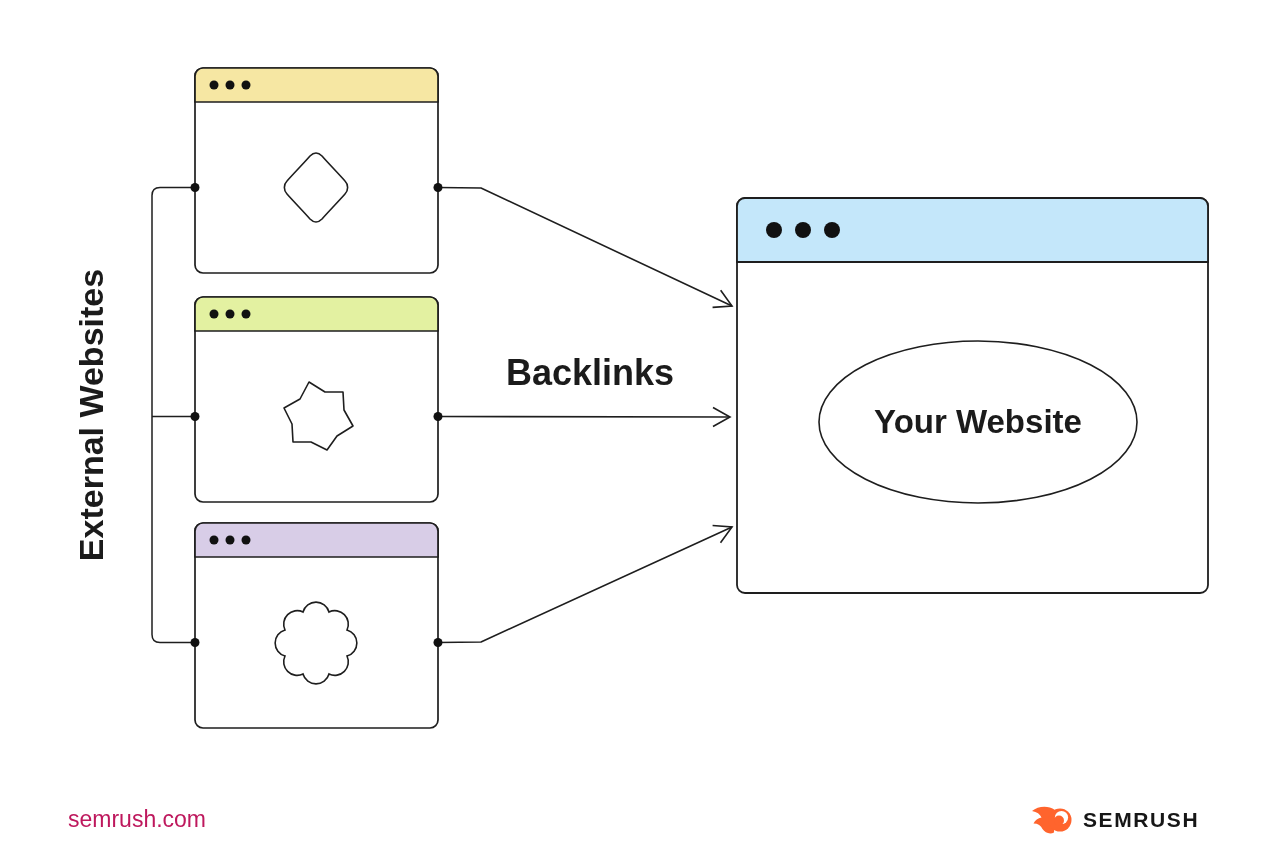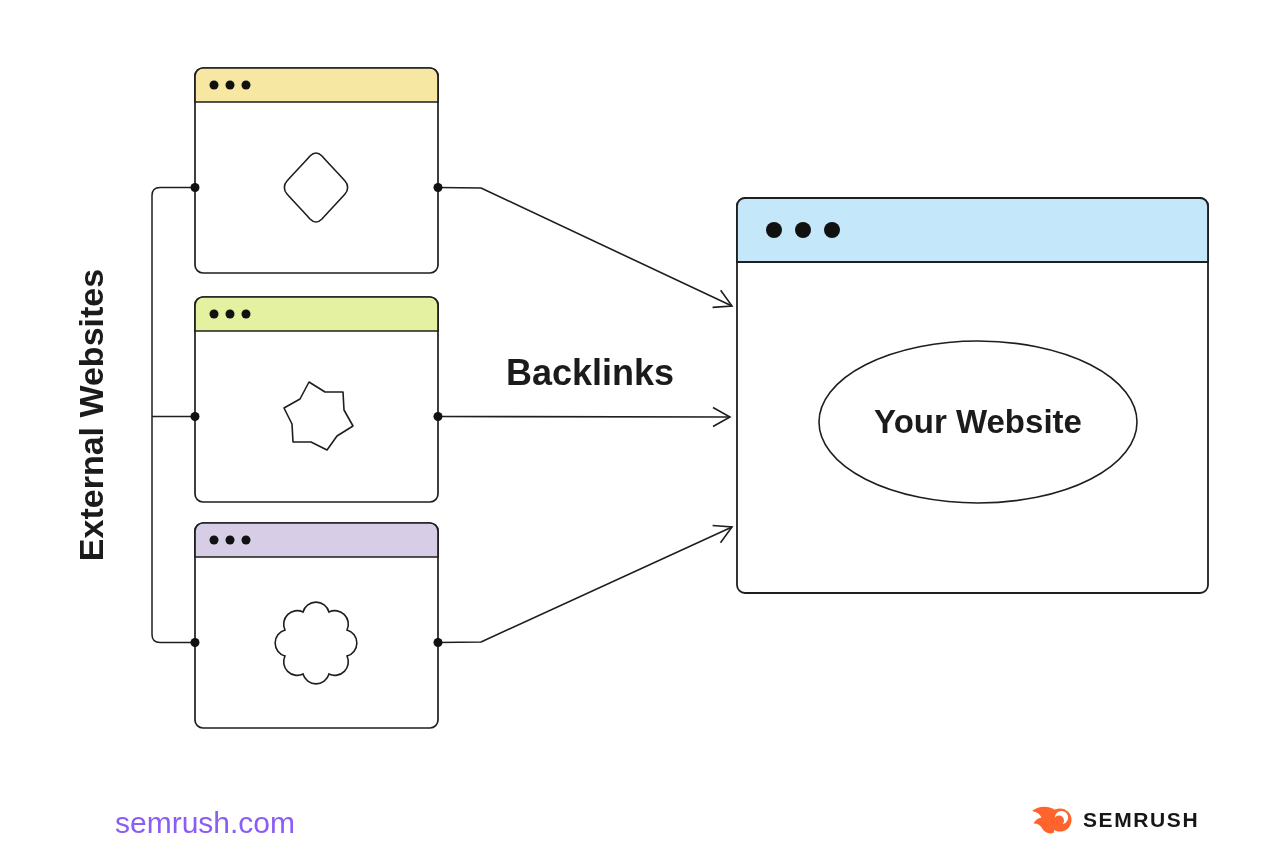--- a/index.html
+++ b/index.html
@@ -13,23 +13,22 @@
   }
   .diagram-svg { position: absolute; left: 0; top: 0; }
   .svg-label {
     font-family: "Liberation Sans", "DejaVu Sans", sans-serif;
     fill: #1b1b1b;
   }
   .footer-site {
     position: absolute;
     left: 68px;
     top: 806px;
-    font-size: 30px;
-    color: #8b5cf6;
-    margin-left: 47px;
+    font-size: 23px;
+    color: #be185d;
   }
   .brand-logo {
     position: absolute;
     left: 1029px;
     top: 803px;
     display: flex;
     align-items: center;
     gap: 8px;
   }
   .brand-name {

